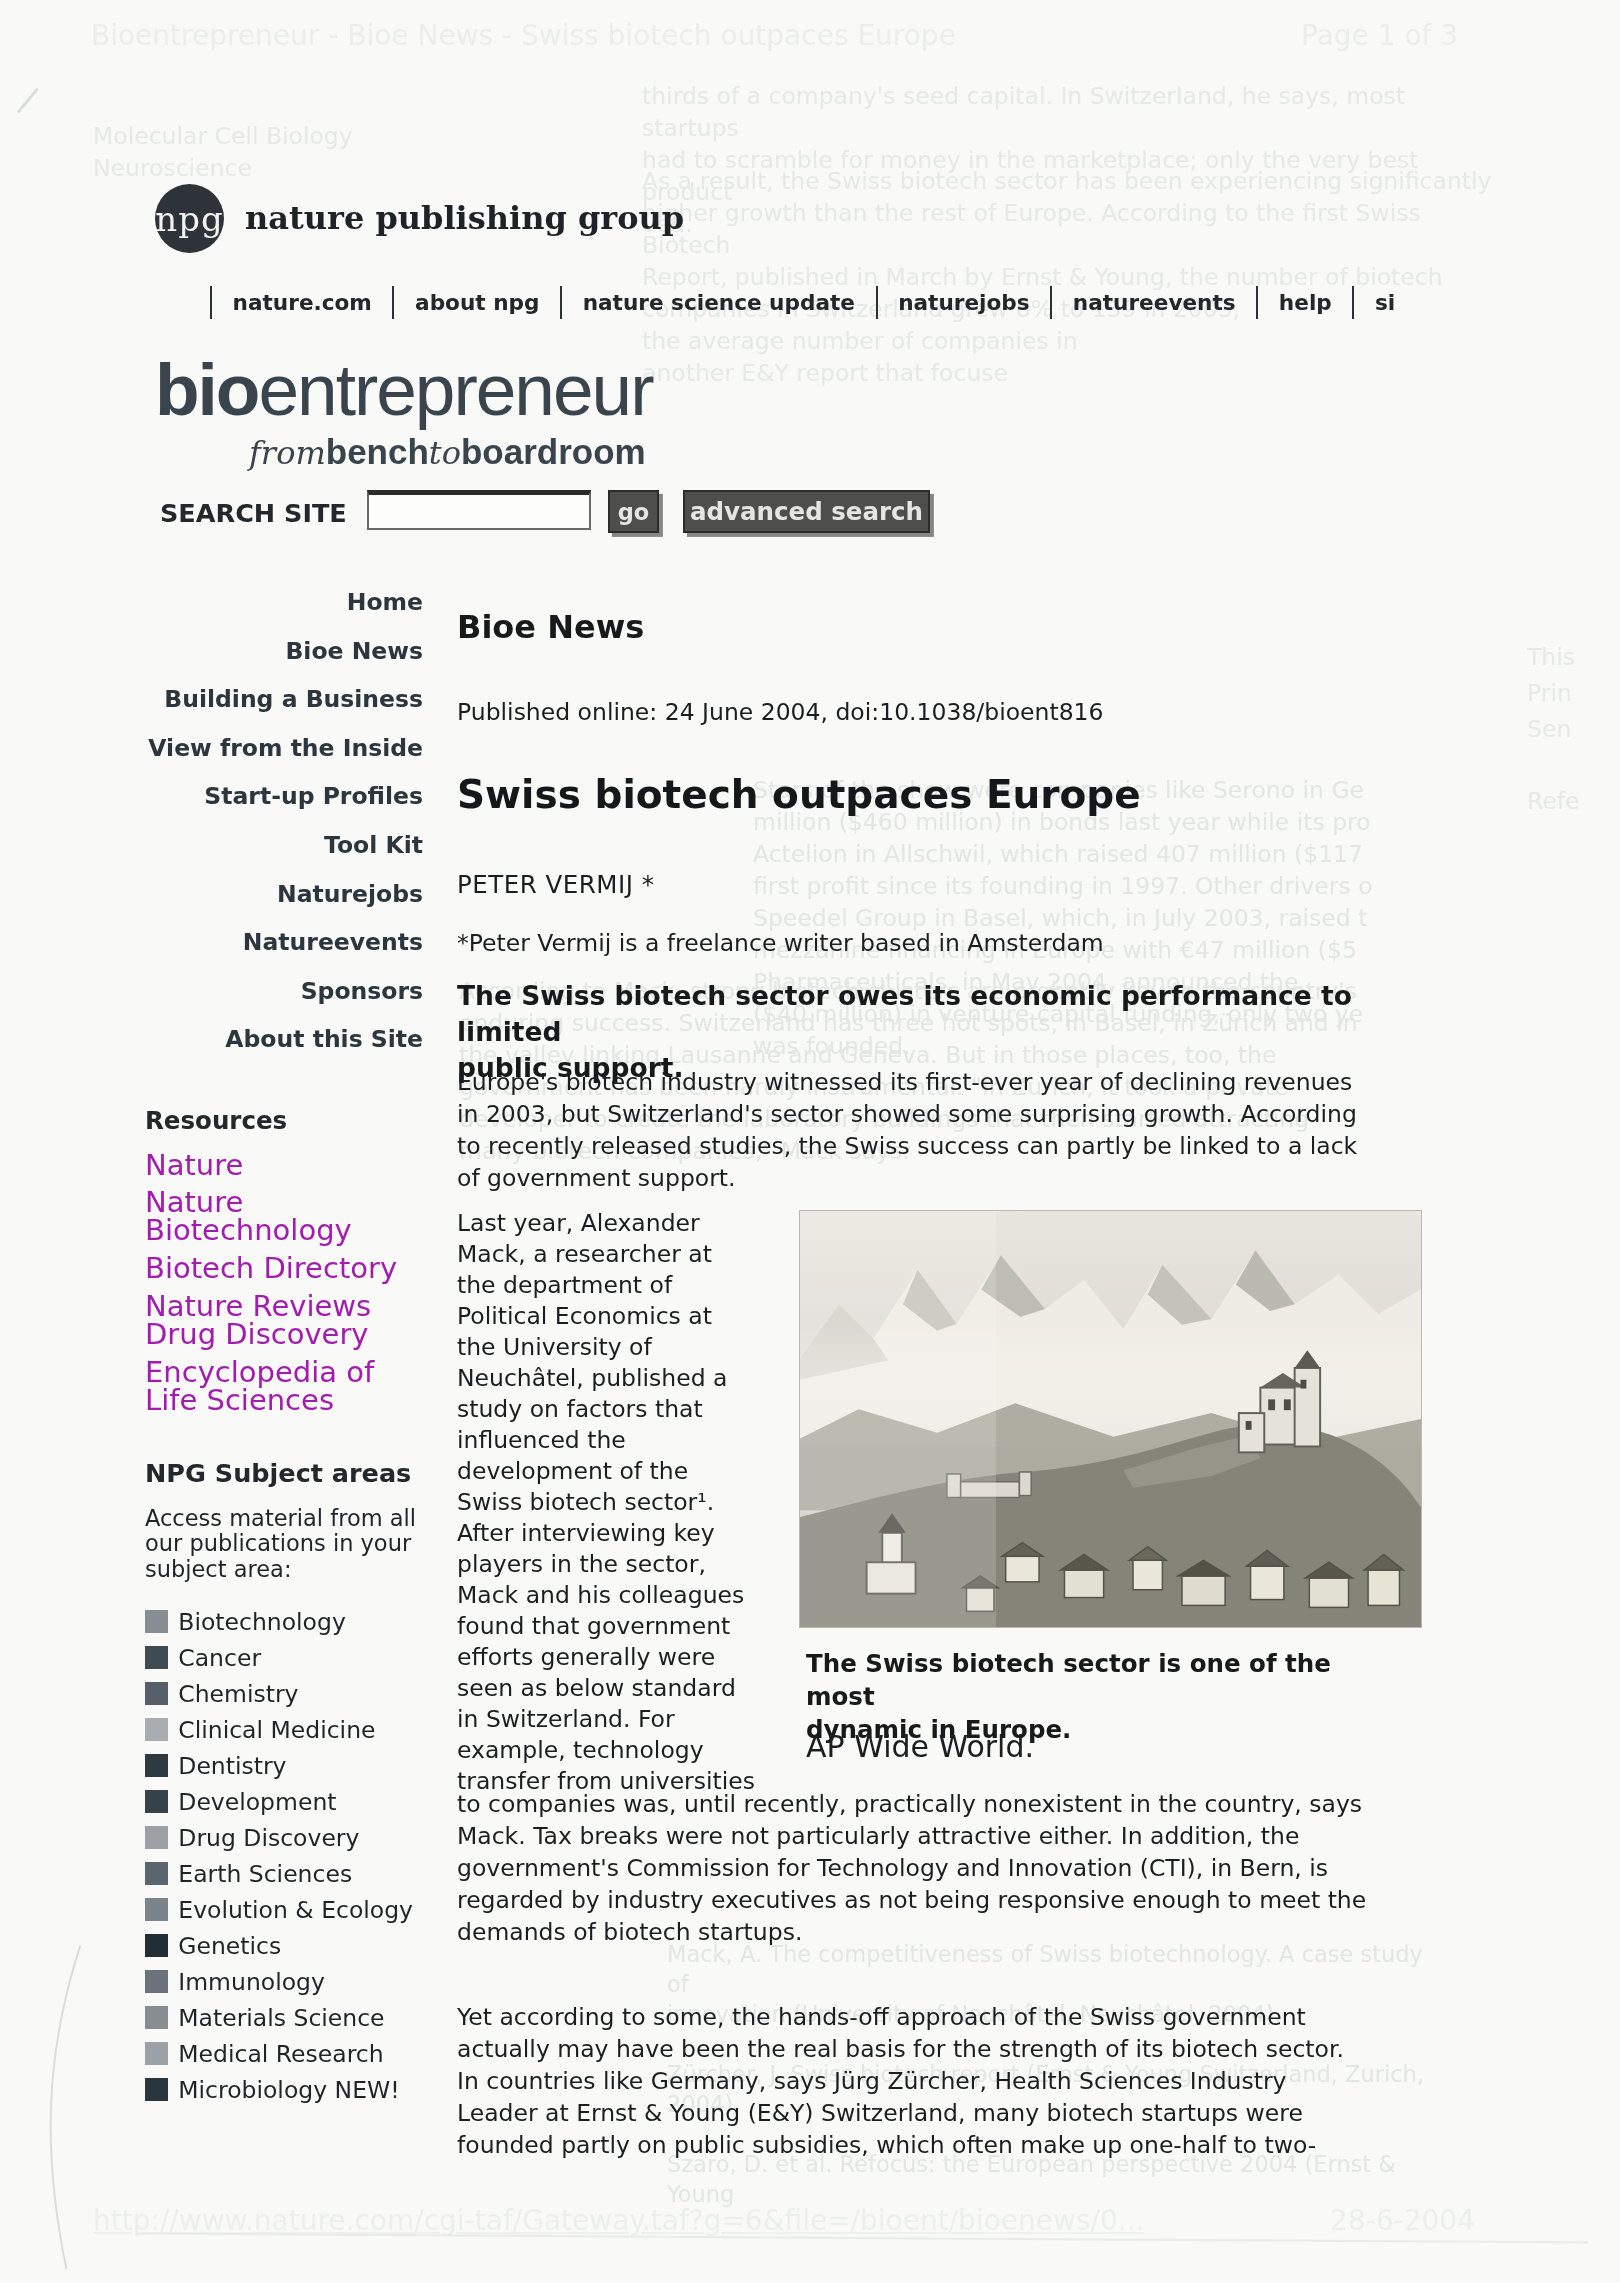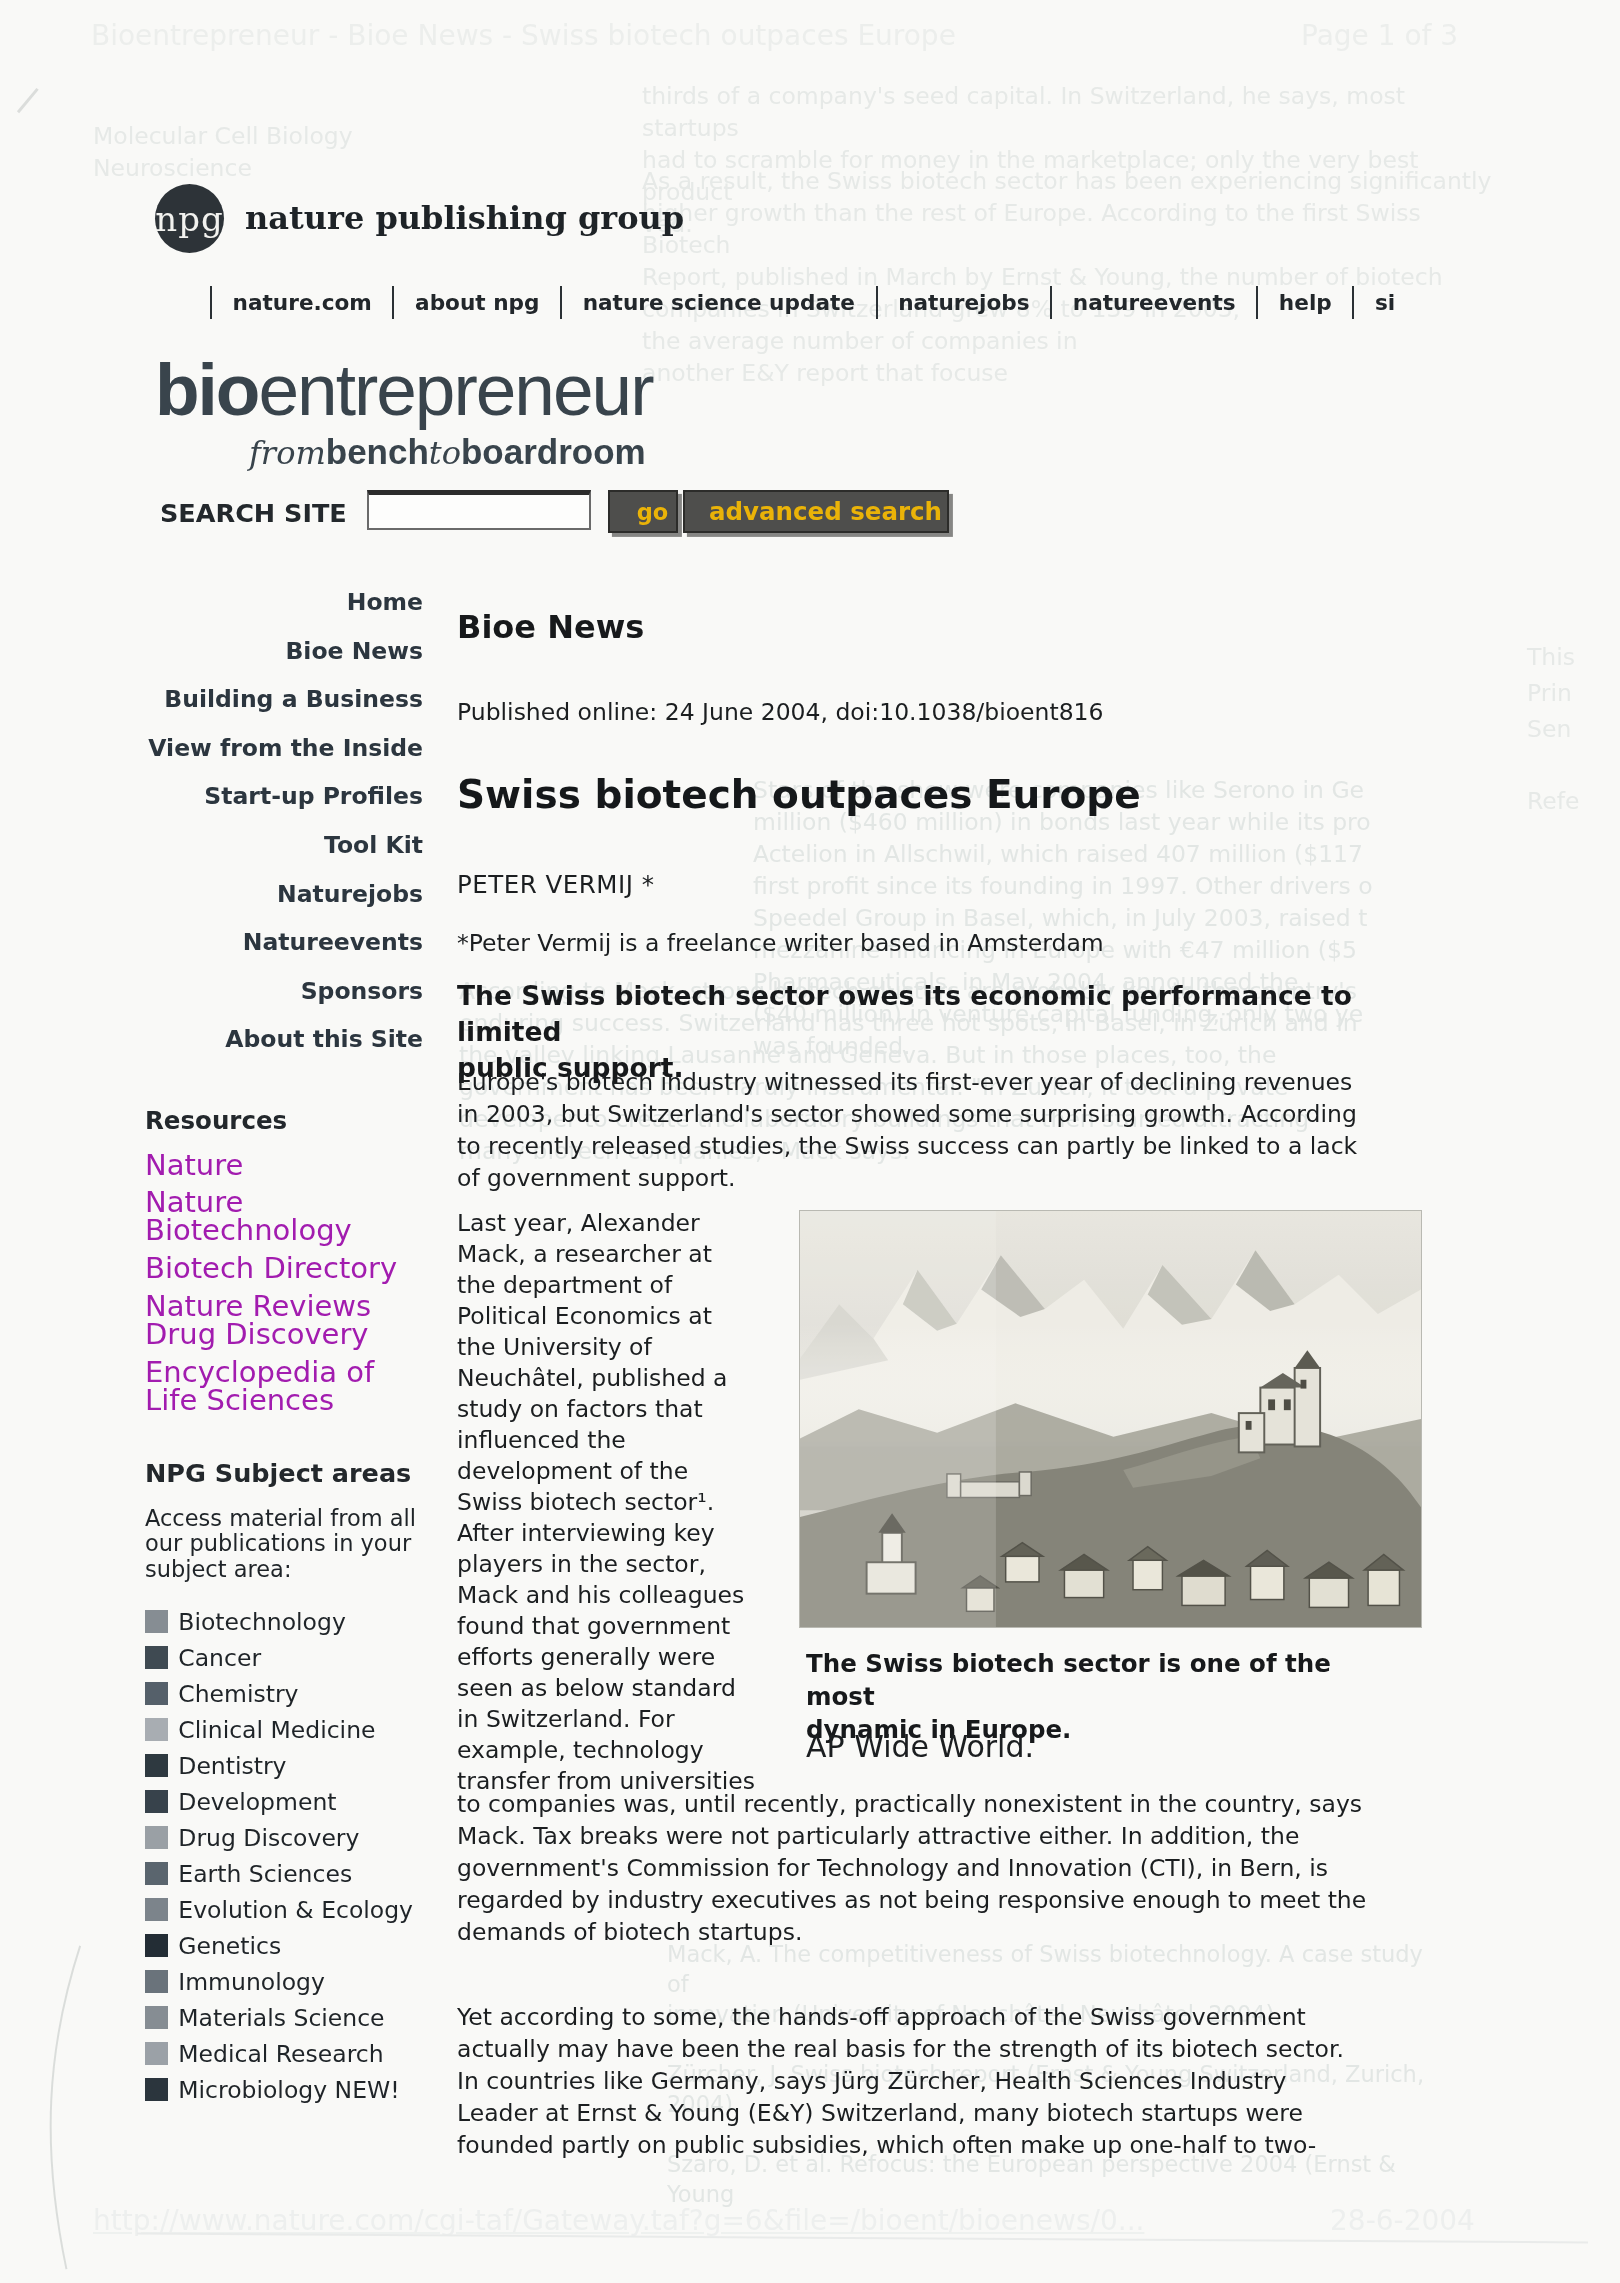--- a/index.html
+++ b/index.html
@@ -44,22 +44,22 @@
   .brand-tag .it{font-family:"DejaVu Serif",serif;font-style:italic;font-weight:400;font-size:32px;}
   .brand-tag .bd{font-family:"Liberation Sans","DejaVu Sans",sans-serif;font-weight:bold;}
   
   .search-label{position:absolute;left:160px;top:498px;font-size:25.5px;font-weight:bold;color:#23282c;z-index:2;}
   .search-input{
     position:absolute;left:367px;top:490px;width:208px;height:33px;z-index:2;
     background:#fdfdfc;border:2px solid #6a6a6a;border-top:5.9px solid #2c2c2c;font-size:21.6px;padding:0 5.9px;
   }
   .btn{
     position:absolute;z-index:2;display:flex;align-items:center;justify-content:center;
-    background:#4e4e4c;color:#eab308;font-weight:bold;border:2.9px solid #2c2c2a;
-    box-shadow:3.9px 3.9px 0 rgba(40,40,38,.55);cursor:pointer;padding-left:19px;
+    background:#4e4e4c;color:#e5e5e5;font-weight:bold;border:2.9px solid #2c2c2a;
+    box-shadow:3.9px 3.9px 0 rgba(40,40,38,.55);cursor:pointer;
   }
   .btn-go{left:608px;top:490px;width:47px;height:39px;font-size:22.5px;}
   .btn-adv{left:683px;top:490px;width:243px;height:39px;font-size:24.5px;}
   
   .side-nav{position:absolute;left:98px;top:588px;width:325px;text-align:right;z-index:2;}
   .side-nav-item{font-size:23.5px;font-weight:bold;color:#2c363f;line-height:28px;margin-bottom:20.6px;cursor:pointer;}
   .resources{position:absolute;left:145px;top:1106px;width:294px;z-index:2;}
   .resources-title{font-size:24.5px;font-weight:bold;color:#23282c;margin-bottom:15.7px;}
   .resource-item{font-size:29px;font-weight:normal;color:#a21caf;line-height:28px;margin-bottom:9.8px;white-space:pre-line;cursor:pointer;}
   .subjects{position:absolute;left:145px;top:1458px;width:314px;z-index:2;}

